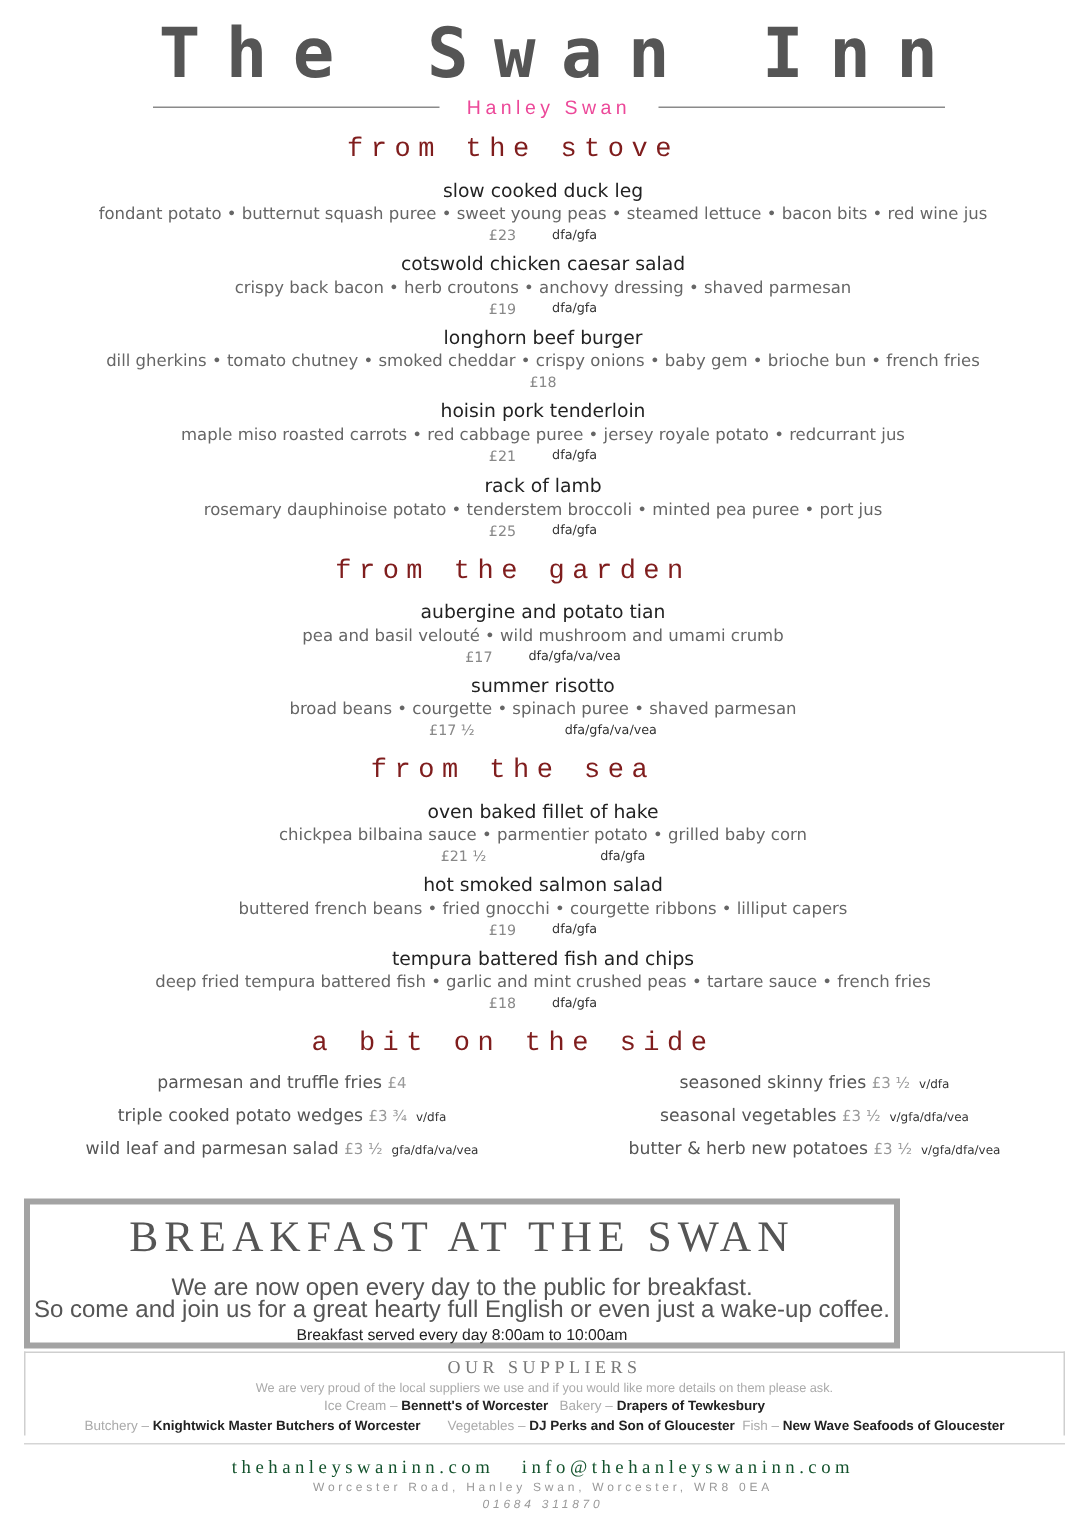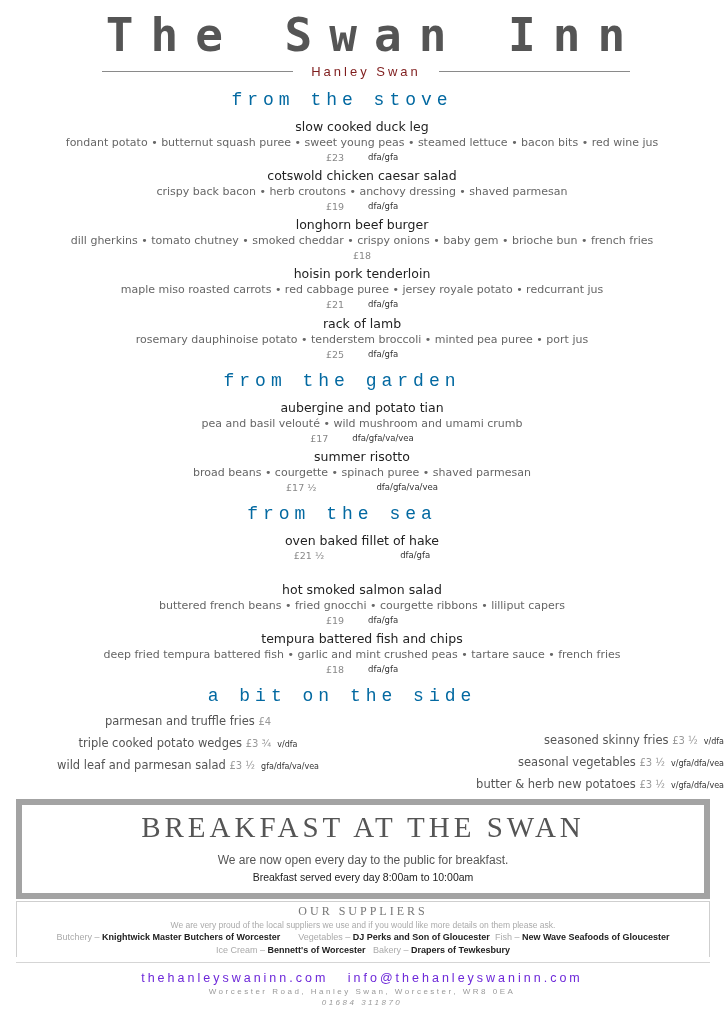--- a/index.html
+++ b/index.html
@@ -13,72 +13,72 @@
     line-height: 54px;
     padding-left: 24px;
   }
   .subtitle-row {
     position: absolute; left: 102px; top: 63px; width: 528px; height: 16px;
     display: flex; align-items: center;
   }
   .subtitle-row .rule { flex: 1; height: 1px; background: #8a8a8a; }
   .subtitle-row .sub {
     padding: 0 18px; font-family: "Liberation Sans", sans-serif; font-size: 13px;
-    letter-spacing: 3px; color: #7f1d1d;
+    letter-spacing: 3px; color: #ec4899;
   }
 
   .section-title {
     position: absolute; left: 0; width: 684px; text-align: center;
     font-family: "Liberation Mono", "DejaVu Sans Mono", monospace;
-    font-size: 18px; letter-spacing: 5px; color: #0369a1; line-height: 22px;
+    font-size: 18px; letter-spacing: 5px; color: #7f1d1d; line-height: 22px;
   }
 
   .dish { position: absolute; left: 0; width: 724px; text-align: center; }
   .dish .name { font-size: 12.5px; color: #222; line-height: 16px; }
   .dish .desc { font-size: 11px; color: #666; line-height: 16px; white-space: nowrap; }
   .dish .meta { font-size: 9.5px; line-height: 13px; display: flex; justify-content: center; gap: 24px; }
   .dish .price { color: #888; }
   .dish .diet { color: #333; font-size: 8.5px; }
 
   .side-list { position: absolute; top: 710px; font-size: 11.5px; color: #555; }
   .side-item { height: 22px; line-height: 22px; white-space: nowrap; }
   .side-left { left: 0; width: 362px; text-align: center; padding-left: 14px; }
-  .side-right { left: 362px; width: 362px; text-align: right; margin-top: 19px; }
+  .side-right { left: 362px; width: 362px; text-align: center; }
   .side-item .sp { font-size: 10px; color: #999; }
   .side-item .sd { font-size: 8px; color: #333; margin-left: 6px; }
 
   .breakfast-box {
-    position: absolute; left: 16px; top: 799px; width: 694px; height: 100px;
-    border: 6px solid #a3a3a3; text-align: center;
+    position: absolute; left: 16px; top: 799px; width: 584px; height: 100px;
+    border: 4px solid #a3a3a3; text-align: center;
   }
   .breakfast-box .bt {
     margin-top: 6px; font-family: "Liberation Serif", "DejaVu Serif", serif;
     font-size: 29px; letter-spacing: 4px; color: #555; line-height: 32px;
   }
-  .breakfast-box .bl { font-family: "Liberation Sans", sans-serif; font-size: 12px; color: #555; line-height: 15px; }
+  .breakfast-box .bl { font-family: "Liberation Sans", sans-serif; font-size: 16px; color: #555; line-height: 15px; }
   .breakfast-box .bl1 { margin-top: 10px; }
   .breakfast-box .bh { font-family: "Liberation Sans", sans-serif; font-size: 10.5px; color: #222; margin-top: 2px; line-height: 15px; text-align: center; }
 
   .suppliers-box {
     position: absolute; left: 16px; top: 901px; width: 694px; height: 56px;
     border: 1px solid #cfcfcf; border-bottom: none; text-align: center;
   }
   .suppliers-box .st {
     font-family: "Liberation Serif", serif; font-size: 12px; letter-spacing: 3px; color: #777; line-height: 16px; margin-top: 1px;
   }
   .suppliers-box .sl { font-family: "Liberation Sans", sans-serif; font-size: 8.5px; color: #aaa; line-height: 12px; }
   .suppliers-box .row { font-family: "Liberation Sans", sans-serif; font-size: 9px; line-height: 13px; white-space: nowrap; }
   .suppliers-box .cat { color: #aaa; }
   .suppliers-box .nm { color: #222; font-weight: bold; }
   .suppliers-box .gap { display: inline-block; width: 18px; }
   .foot-rule { position: absolute; left: 16px; top: 962px; width: 694px; height: 1px; background: #d5d5d5; }
 
   .contact {
     position: absolute; left: 0; top: 970px; width: 724px; text-align: center;
-    font-family: Liberation Sans, sans-serif; font-size: 12.5px; letter-spacing: 3px; color: #6d28d9; line-height: 16px;
+    font-family: Liberation Serif, serif; font-size: 12.5px; letter-spacing: 3px; color: #14532d; line-height: 16px;
   }
   .address, .phone {
     position: absolute; left: 0; width: 724px; text-align: center;
     font-family: "Liberation Sans", sans-serif; font-size: 8px; letter-spacing: 2.5px; color: #999; line-height: 10px;
   }
   .address { top: 987px; }
   .phone { top: 998px; font-style: italic; }
 </style>
 </head>
 <body>
@@ -148,20 +148,21 @@
   <div class="meta" style="gap:60px">
       <span class="price">£17 ½</span>
       <span class="diet">dfa/gfa/va/vea</span>
     </div>
 </div>
 
 <div class="section-title" style="top:503px">from the sea</div>
 
 <div class="dish" style="top:533px">
   <div class="name">oven baked fillet of hake</div>
+  <div class="desc">chickpea bilbaina sauce • parmentier potato • grilled baby corn</div>
   <div class="meta" style="gap:76px">
       <span class="price">£21 ½</span>
       <span class="diet">dfa/gfa</span>
     </div>
 </div>
 <div class="dish" style="top:582px">
   <div class="name">hot smoked salmon salad</div>
   <div class="desc">buttered french beans • fried gnocchi • courgette ribbons • lilliput capers</div>
   <div class="meta">
       <span class="price">£19</span>
@@ -186,32 +187,33 @@
 </div>
 <div class="side-list side-right">
   <div class="side-item"><span>seasoned skinny fries</span> <span class="sp">£3 ½</span><span class="sd">v/dfa</span></div>
   <div class="side-item"><span>seasonal vegetables</span> <span class="sp">£3 ½</span><span class="sd">v/gfa/dfa/vea</span></div>
   <div class="side-item"><span>butter &amp; herb new potatoes</span> <span class="sp">£3 ½</span><span class="sd">v/gfa/dfa/vea</span></div>
 </div>
 
 <div class="breakfast-box">
   <div class="bt">BREAKFAST AT THE SWAN</div>
   <div class="bl bl1">We are now open every day to the public for breakfast.</div>
+  <div class="bl">So come and join us for a great hearty full English or even just a wake-up coffee.</div>
   <div class="bh">Breakfast served every day 8:00am to 10:00am</div>
 </div>
 
 <div class="suppliers-box">
   <div class="st">OUR SUPPLIERS</div>
   <div class="sl">We are very proud of the local suppliers we use and if you would like more details on them please ask.</div>
   <div class="row">
+    <span class="cat">Ice Cream – </span><span class="nm">Bennett's of Worcester</span>&nbsp;&nbsp;&nbsp;<span class="cat">Bakery – </span><span class="nm">Drapers of Tewkesbury</span>
+  </div>
+  <div class="row">
     <span class="cat">Butchery – </span><span class="nm">Knightwick Master Butchers of Worcester</span><span class="gap"></span><span class="cat">Vegetables – </span><span class="nm">DJ Perks and Son of Gloucester</span>&nbsp;&nbsp;<span class="cat">Fish – </span><span class="nm">New Wave Seafoods of Gloucester</span>
   </div>
-  <div class="row">
-    <span class="cat">Ice Cream – </span><span class="nm">Bennett's of Worcester</span>&nbsp;&nbsp;&nbsp;<span class="cat">Bakery – </span><span class="nm">Drapers of Tewkesbury</span>
-  </div>
 </div>
 <div class="foot-rule"></div>
 
 <div class="contact">
   <span>thehanleyswaninn.com</span>&nbsp;&nbsp;&nbsp;<span>info@thehanleyswaninn.com</span>
 </div>
 <div class="address">Worcester Road, Hanley Swan, Worcester, WR8 0EA</div>
 <div class="phone">01684 311870</div>
 
 </body></html>

